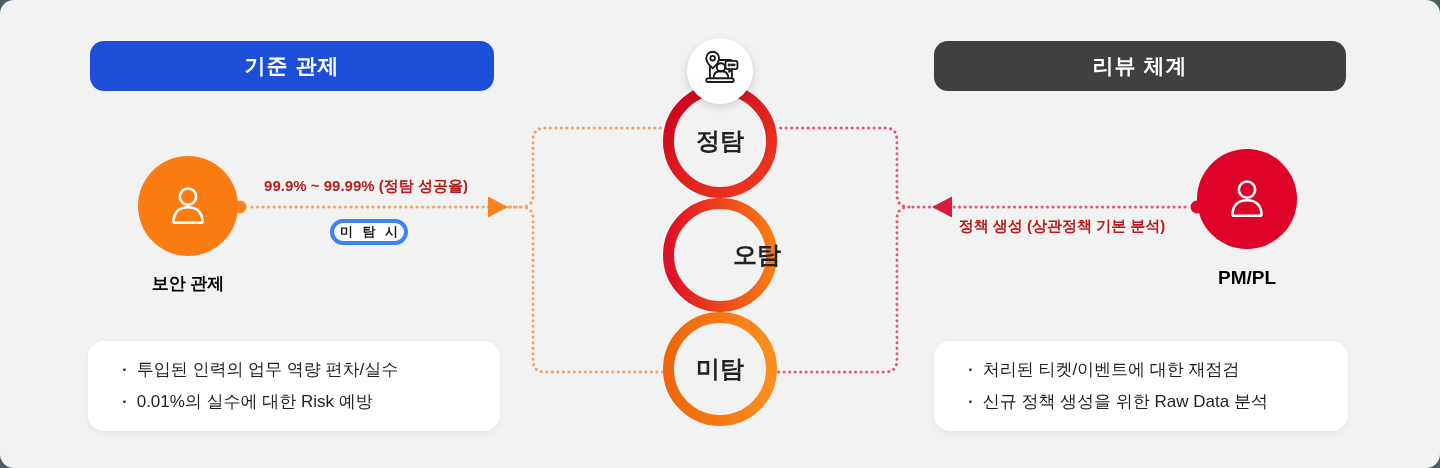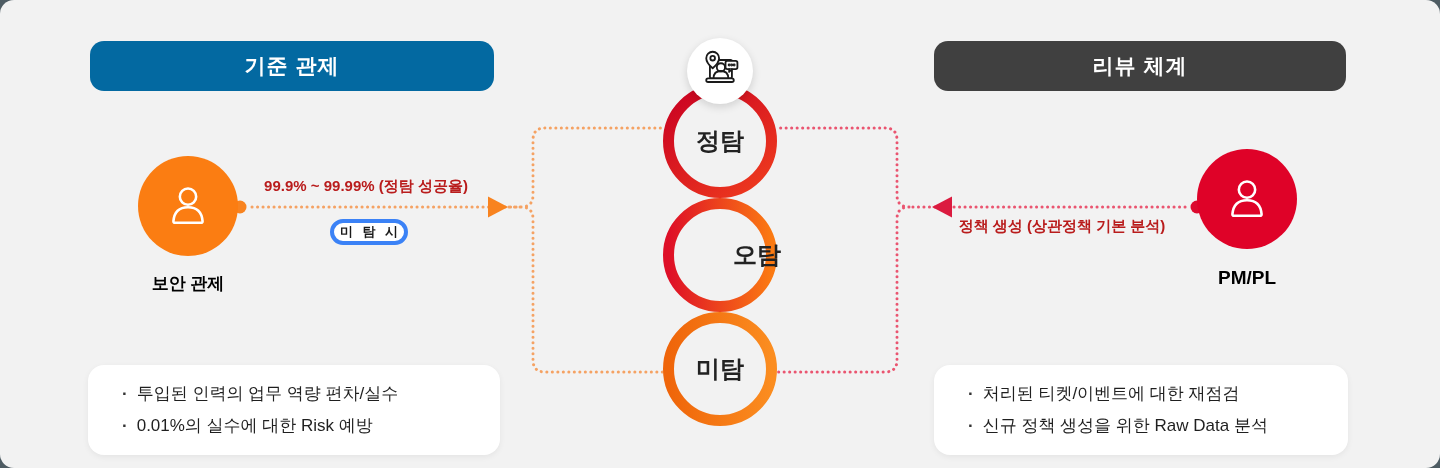--- a/index.html
+++ b/index.html
@@ -3,21 +3,21 @@
 <meta charset="utf-8">
 <style>
   html,body { margin:0; padding:0; background:#4E5C63; }
   body { font-family:"Liberation Sans","DejaVu Sans",sans-serif; }
   .panel { position:relative; width:1440px; height:468px; background:#F2F2F2;
            border-radius:14px; overflow:hidden; }
 
   .header-badge { position:absolute; top:41px; height:50px; border-radius:14px;
     display:flex; align-items:center; justify-content:center;
     color:#fff; font-size:21px; font-weight:700; letter-spacing:1px; }
-  .header-badge.left  { left:90px;  width:404px; background:#0369a1; }
+  .header-badge.left  { left:90px;  width:404px; background:#1d4ed8; }
   .header-badge.right { left:934px; width:412px; background:#404040; }
 
   .conn-svg { position:absolute; left:0; top:0; width:1440px; height:468px; }
 
   .actor { position:absolute; width:100px; height:100px; border-radius:50%;
     display:flex; align-items:center; justify-content:center; }
   .actor.left  { left:138px;  top:156px; background:#FB7D12; }
   .actor.right { left:1197px; top:149px; background:#DF0228; }
 
   .actor-label { position:absolute; transform:translateX(-50%); font-weight:700;
@@ -42,21 +42,21 @@
   .node-label.n0 { left:720px; top:141px; }
   .node-label.n1 { left:720px; top:255px;margin-left:37px; }
   .node-label.n2 { left:720px; top:369px; }
 
   .top-icon-circle { position:absolute; left:687px; top:38px; width:66px; height:66px;
     background:#fff; border-radius:50%; box-shadow:0 3px 8px rgba(0,0,0,0.14);
     display:flex; align-items:center; justify-content:center; }
 
   .card { position:absolute; top:341px; height:90px; background:#fff; border-radius:16px;
     box-shadow:0 2px 6px rgba(0,0,0,0.06); display:flex; flex-direction:column;
-    justify-content:center; padding-left:34px; box-sizing:border-box;margin-top:24px; }
+    justify-content:center; padding-left:34px; box-sizing:border-box; }
   .card.left  { left:88px;  width:412px; }
   .card.right { left:934px; width:414px; }
   .note { font-size:17px; color:#1f1f1f; line-height:32px; font-weight:500;
     white-space:nowrap; }
   .bullet { margin-right:9px; font-weight:700; color:#333; }
 </style>
 </head>
 <body>
 
 <div class="panel">

